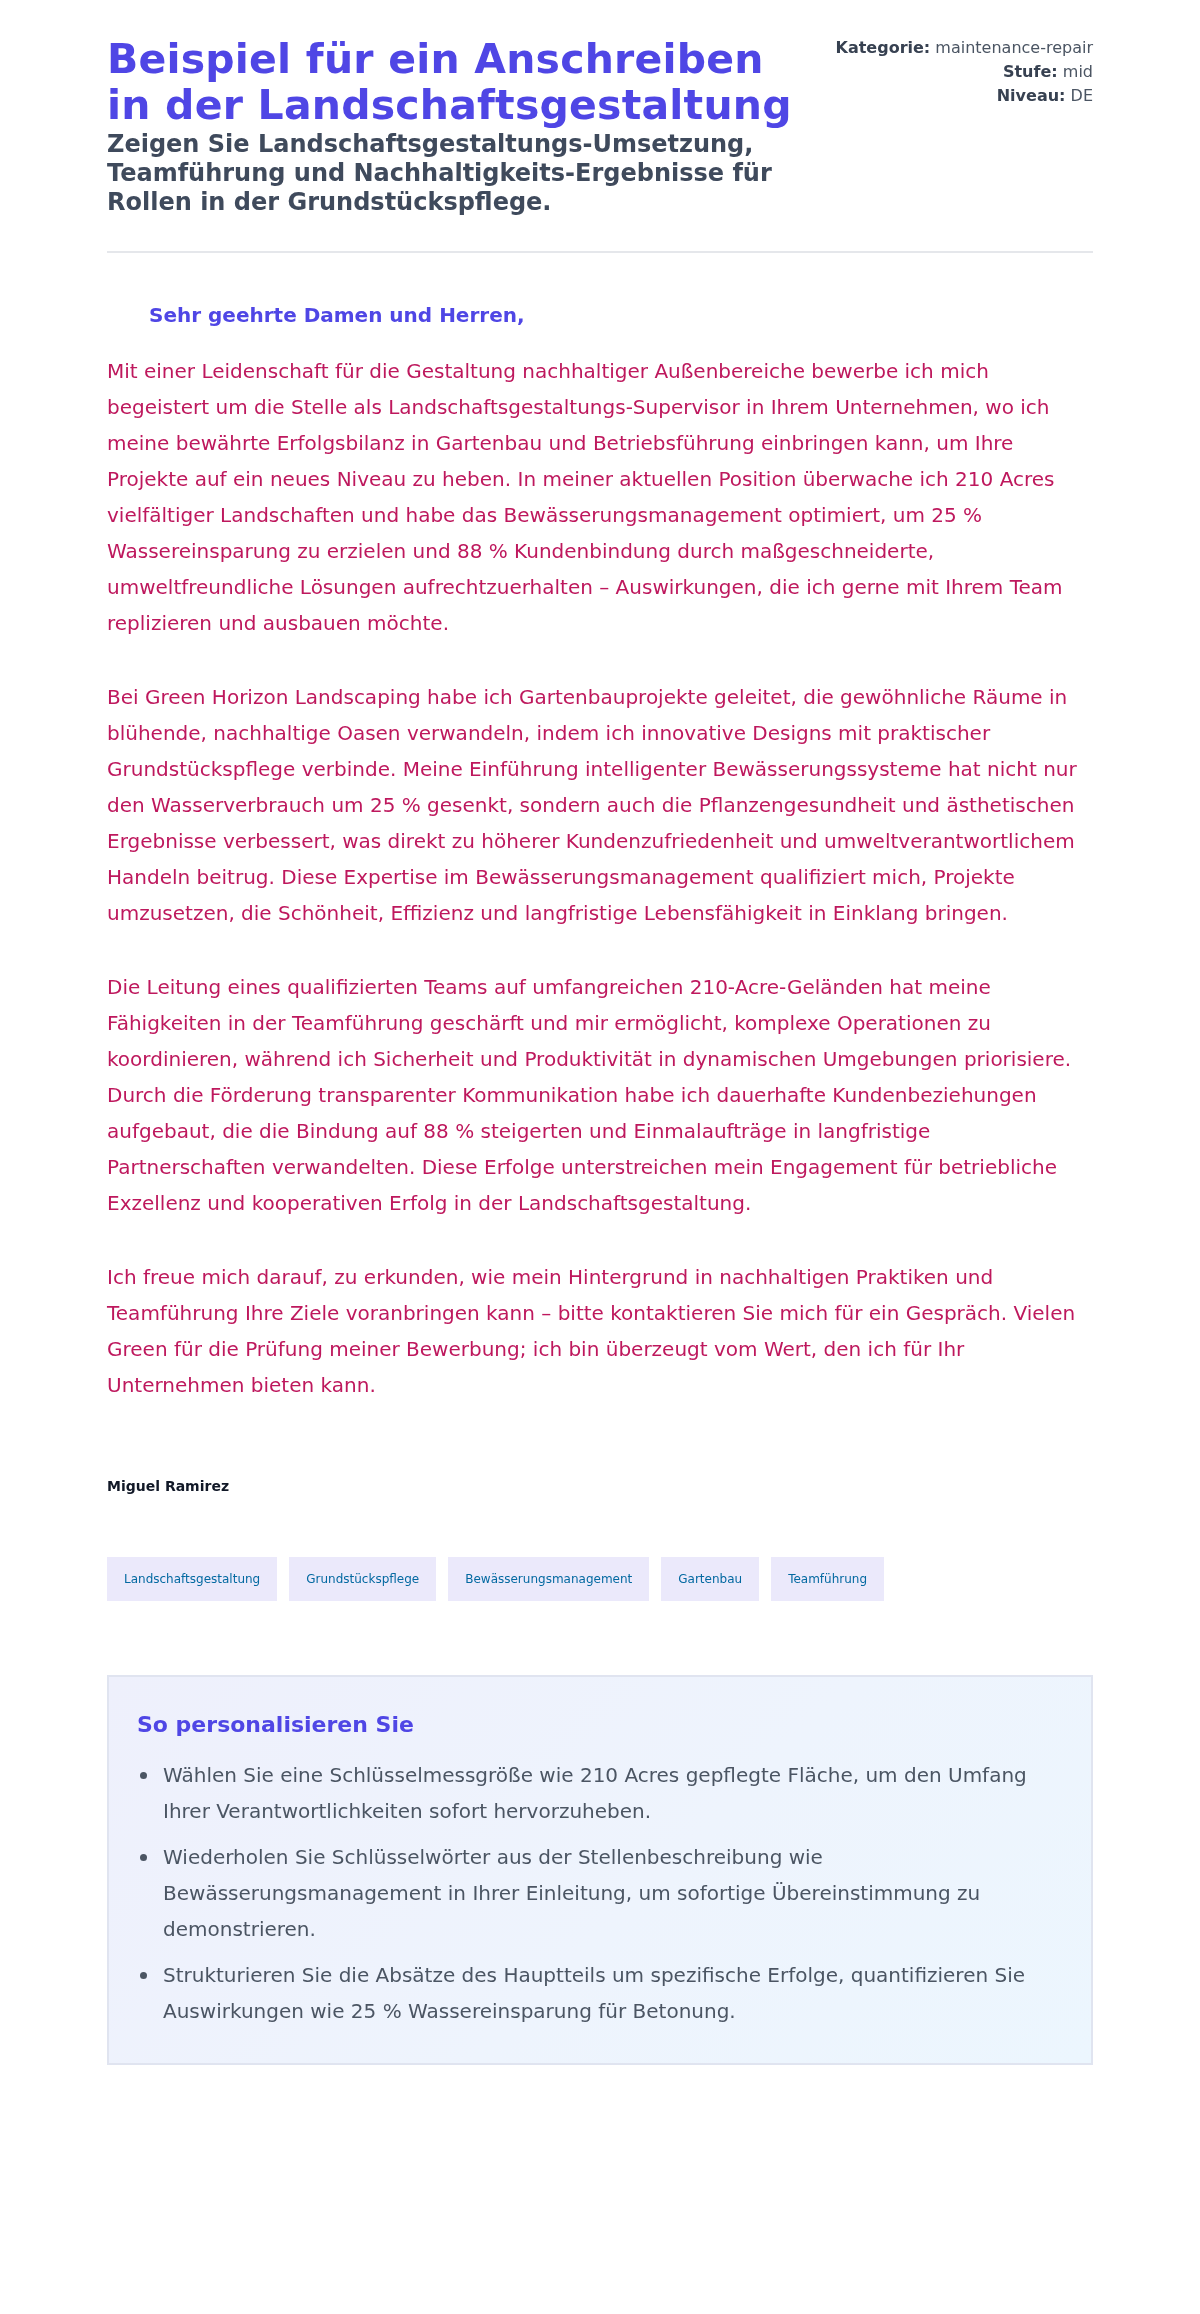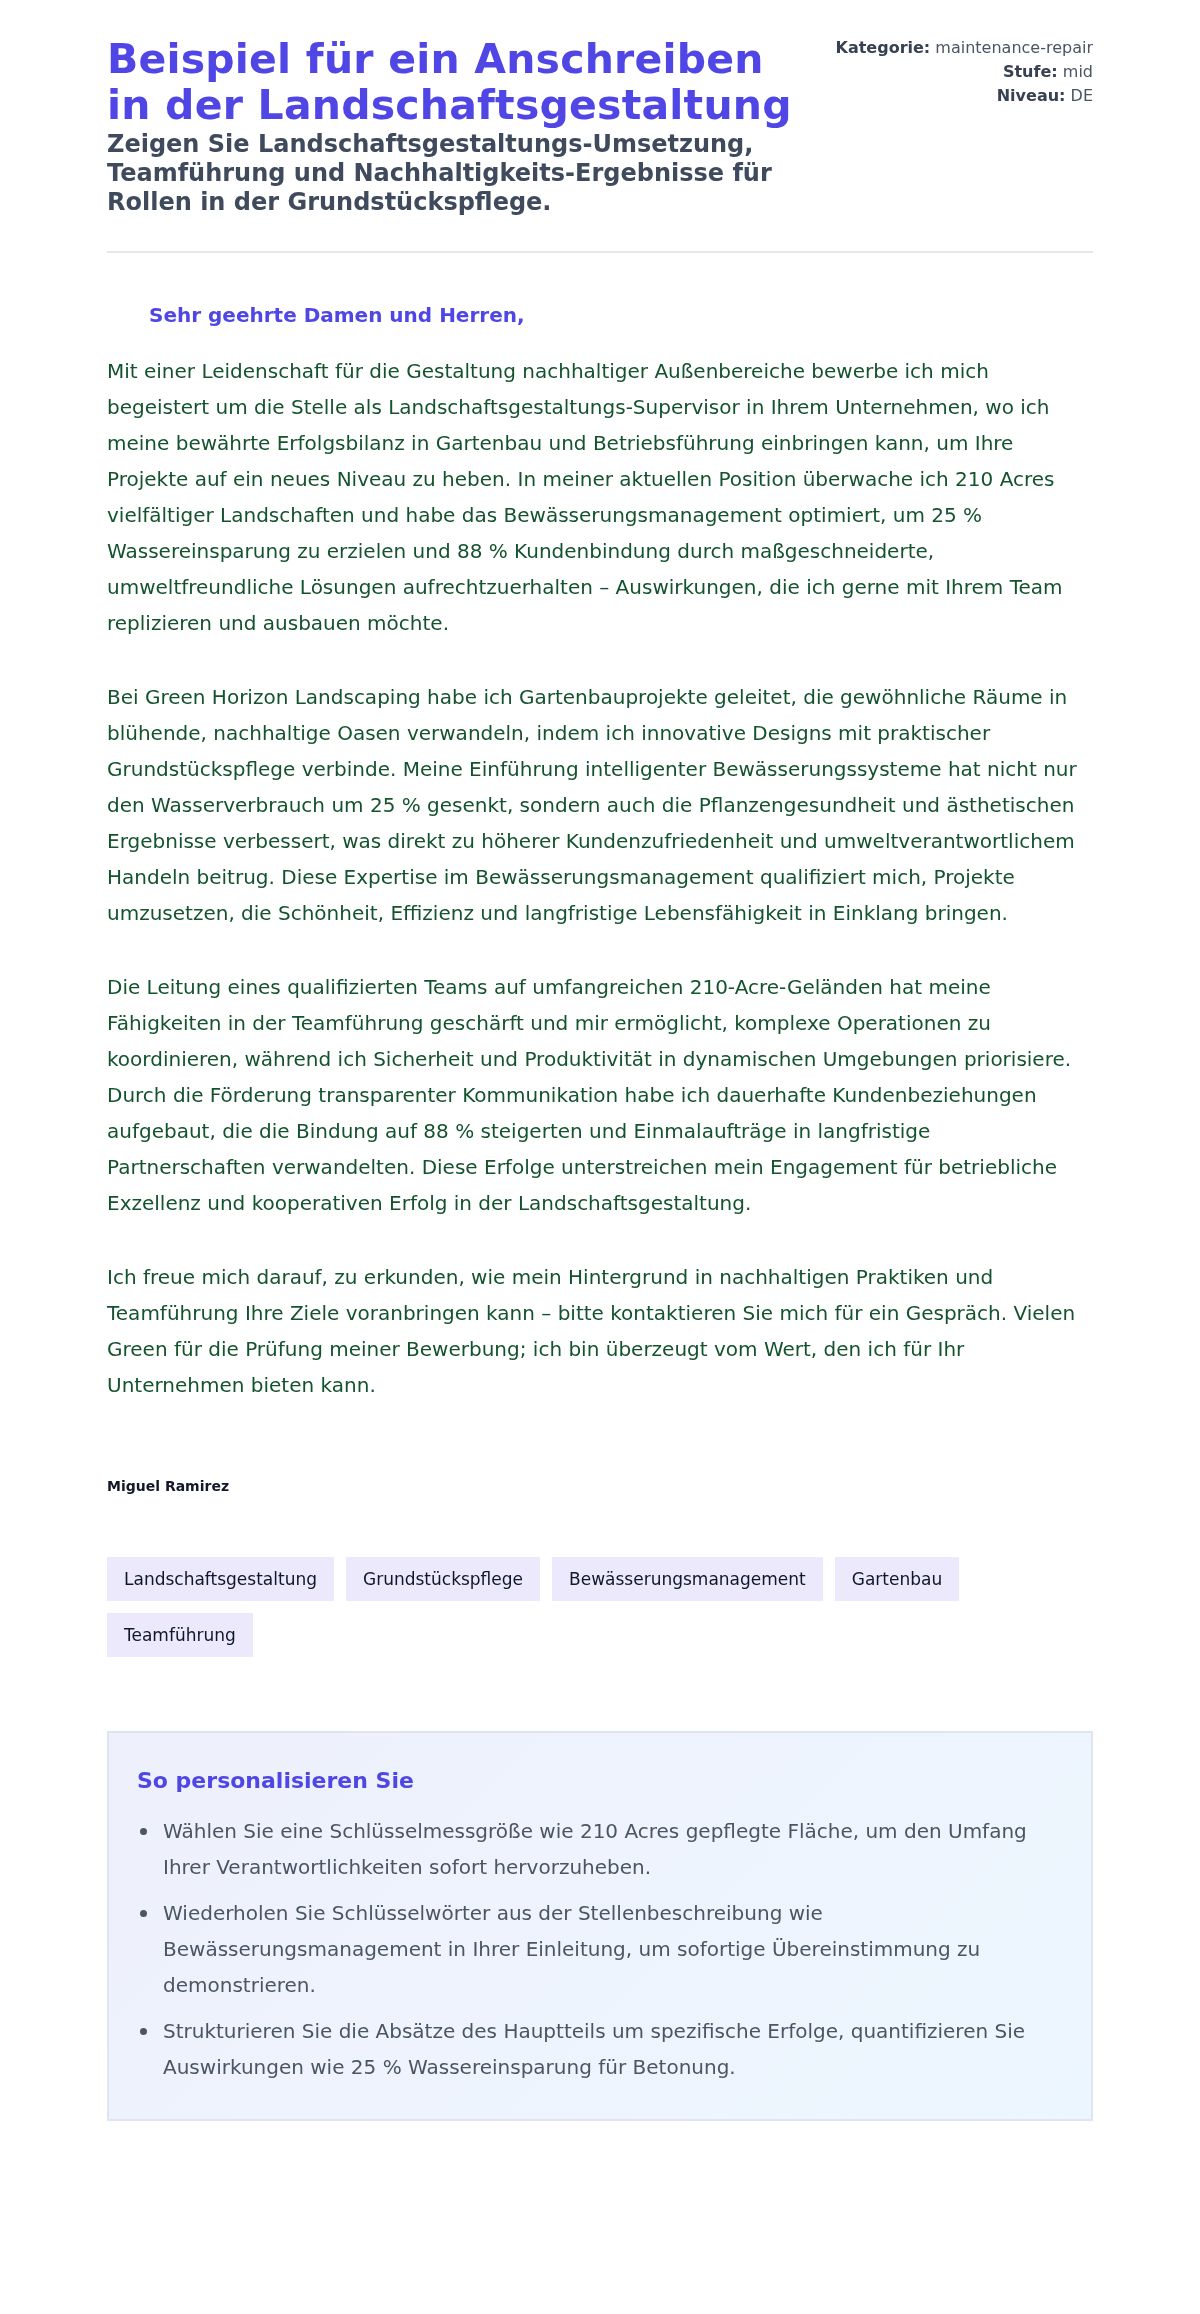--- a/index.html
+++ b/index.html
@@ -49,21 +49,21 @@
     margin-top: 50px;
     font-size: 20px;
     font-weight: bold;
     color: #4f46e5;
     line-height: 24px;
     margin-left: 42px;
   }
   .body-paragraph {
     font-size: 20px;
     line-height: 36px;
-    color: #14532d;
+    color: #be185d;
     margin-top: 26px;
   }
   .body-paragraph + .body-paragraph { margin-top: 38px; }
   .signature { margin-top: 70px; }
   .sig-name {
     font-size: 14px;
     font-weight: bold;
     color: #111827;
     line-height: 26px;
   }
@@ -75,22 +75,22 @@
   }
   .tags {
     display: flex;
     flex-wrap: wrap;
     gap: 12px 12px;
     margin-top: 58px;
     width: 980px;
   }
   .tag {
     background: #ebe9fb;
-    color: #0f172a;
-    font-size: 17px;
+    color: #0369a1;
+    font-size: 12px;
     line-height: 20px;
     padding: 12px 17px;
   }
   .tips {
     margin-top: 74px;
     border: 2px solid #e0e4f0;
     background: linear-gradient(135deg, #eef0fc 0%, #eef4fd 55%, #ecf6fe 100%);
     padding: 34px 28px 34px 28px;
   }
   .tips-title {

